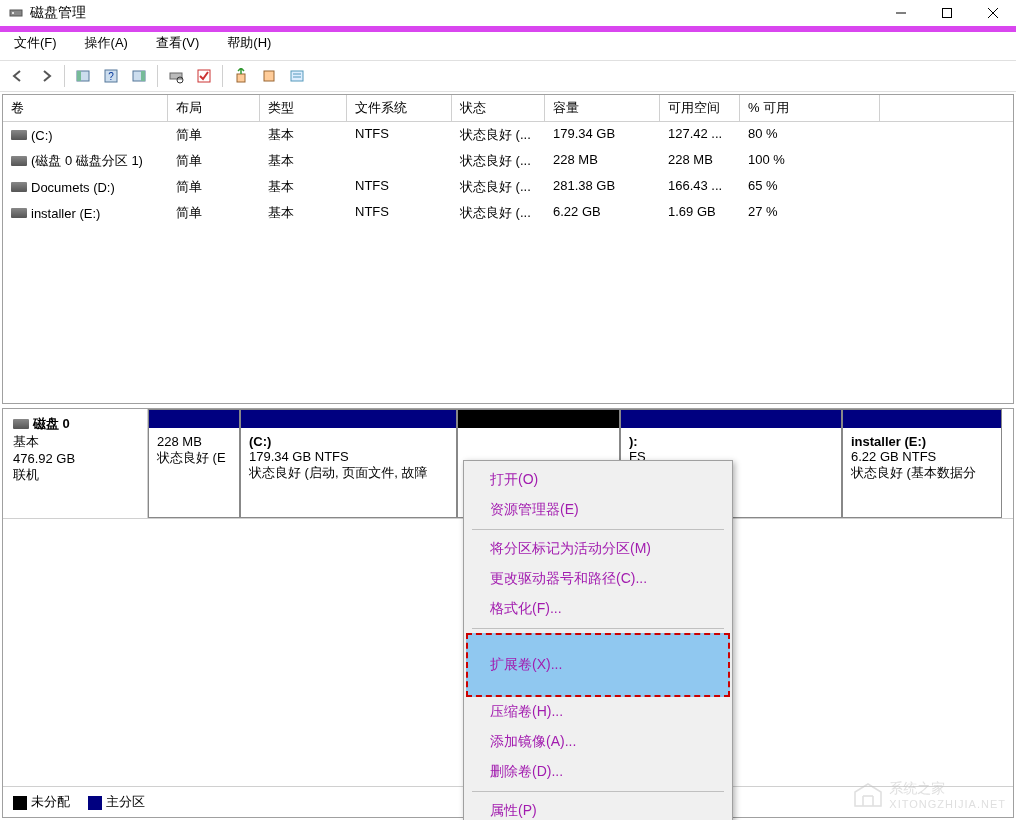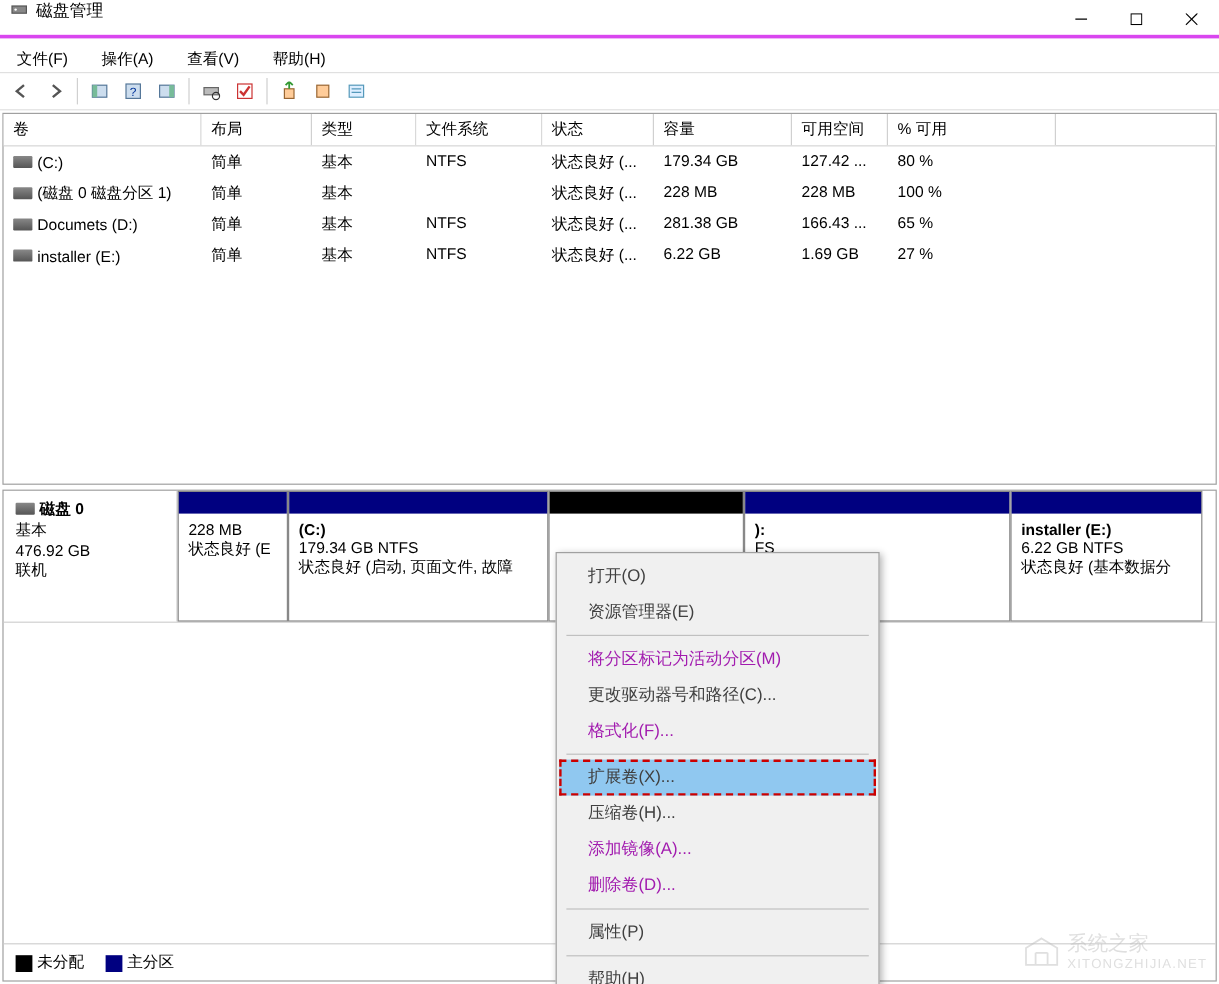--- a/index.html
+++ b/index.html
@@ -1,24 +1,24 @@
 <!DOCTYPE html>
 <html><head>
 <meta charset="utf-8">
 <style>
 * { box-sizing: border-box; margin: 0; padding: 0; }
 body { font-family: "Microsoft YaHei", "Segoe UI", sans-serif; font-size: 13px; background: #fff; width: 1016px; height: 820px; overflow: hidden; position: relative; }
 
-.titlebar { height: 32px; display: flex; padding: 0 0 0 8px; border-bottom: 3px solid #d946ef; }
+.titlebar { height: 32px; display: flex; align-items: center; padding: 0 0 0 8px; border-bottom: 6px solid #d946ef; }
 .titlebar .app-icon { width: 16px; height: 16px; margin-right: 6px; display: inline-flex; }
 .titlebar .title { flex: 1; font-size: 14px; }
 .winbtns { display: flex; }
 .winbtn { width: 46px; height: 32px; display: flex; align-items: center; justify-content: center; color: #000; }
 
-.menubar { height: 28px; display: flex; align-items: flex-end; padding: 0 8px; gap: 16px; }
+.menubar { height: 28px; display: flex; align-items: flex-start; padding: 0 8px; gap: 16px; }
 .menubar .menuitem { font-size: 13px; padding: 2px 6px; }
 
 .toolbar { height: 32px; display: flex; align-items: center; padding: 0 6px; gap: 4px; border-top: 1px solid #e0e0e0; border-bottom: 1px solid #e0e0e0; }
 .tbtn { width: 24px; height: 24px; display: flex; align-items: center; justify-content: center; border: 1px solid transparent; }
 .tsep { width: 1px; height: 22px; background: #d0d0d0; margin: 0 2px; }
 
 .main { display: flex; flex-direction: column; height: calc(820px - 32px - 28px - 32px); padding: 2px; }
 
 .volumes { height: 310px; border: 1px solid #a0a0a0; overflow: hidden; }
 .volhdr { display: flex; background: #fff; border-bottom: 1px solid #d0d0d0; }
@@ -47,23 +47,23 @@
 .pheader.unalloc { background: #000; }
 .pbody { padding: 6px 8px; font-size: 13px; flex: 1; overflow: hidden; white-space: nowrap; }
 .pbody .pname { font-weight: bold; }
 
 .legend { padding: 6px 10px; display: flex; gap: 18px; align-items: flex-end; border-top: 1px solid #d0d0d0; }
 .legbox { width: 14px; height: 14px; display: inline-block; margin-right: 4px; vertical-align: middle; }
 .legbox.black { background: #000; }
 .legbox.navy { background: #000080; }
 
 .ctxmenu { position: absolute; left: 463px; top: 460px; width: 270px; background: #f0f0f0; border: 1px solid #a0a0a0; box-shadow: 2px 2px 6px rgba(0,0,0,0.3); padding: 4px 2px; z-index: 100; }
-.ctxitem { padding: 6px 24px; font-size: 14px; color: #404040; }
+.ctxitem { padding: 6px 24px; font-size: 14px; color: #a21caf; }
 .ctxitem.disabled { color: #a21caf; }
-.ctxitem.highlight { background: #90c8f0; border: 2px dashed #cc0000; padding: 4px 22px; }
+.ctxitem.highlight { background: #90c8f0; border: 2px dashed #cc0000; padding: 21px 22px; }
 .ctxsep { height: 1px; background: #c0c0c0; margin: 4px 6px; }
 
 .watermark { position: absolute; right: 10px; bottom: 10px; color: #c0c0c0; font-size: 11px; opacity: 0.5; display: flex; align-items: center; gap: 6px; }
 </style>
 </head>
 <body>
 
 <div class="titlebar">
   <span class="app-icon">
     <svg width="16" height="16" viewBox="0 0 16 16">
@@ -309,16 +309,16 @@
   <div class="ctxitem">属性(P)</div>
   <div class="ctxsep"></div>
   <div class="ctxitem">帮助(H)</div>
 </div>
 
 <div class="watermark">
   <svg width="30" height="26" viewBox="0 0 30 26">
       <path d="M15 2 L28 10 L28 24 L2 24 L2 10 Z M10 14 L10 24 M20 14 L20 24 M10 14 L20 14" fill="none" stroke="#c0c0c0" stroke-width="1.5"></path>
     </svg>
   <div>
-    <div style="font-size:17px">系统之家</div>
+    <div style="font-size:14px">系统之家</div>
     <div style="font-size:11px;letter-spacing:1px">XITONGZHIJIA.NET</div>
   </div>
 </div>
 
 </body></html>

